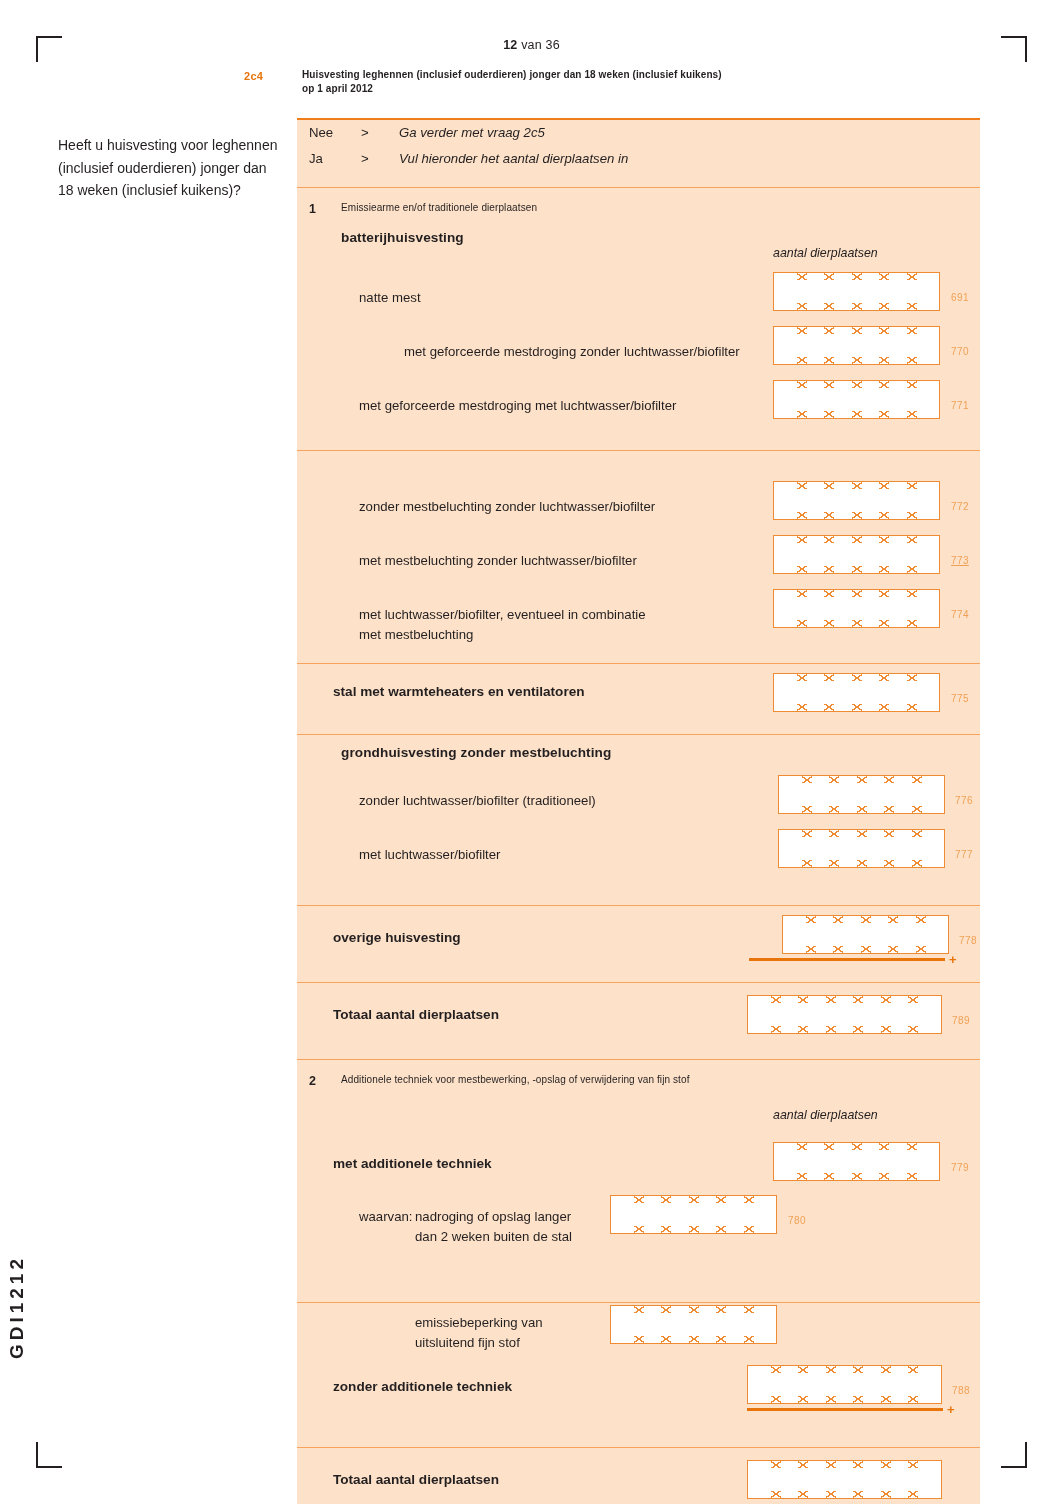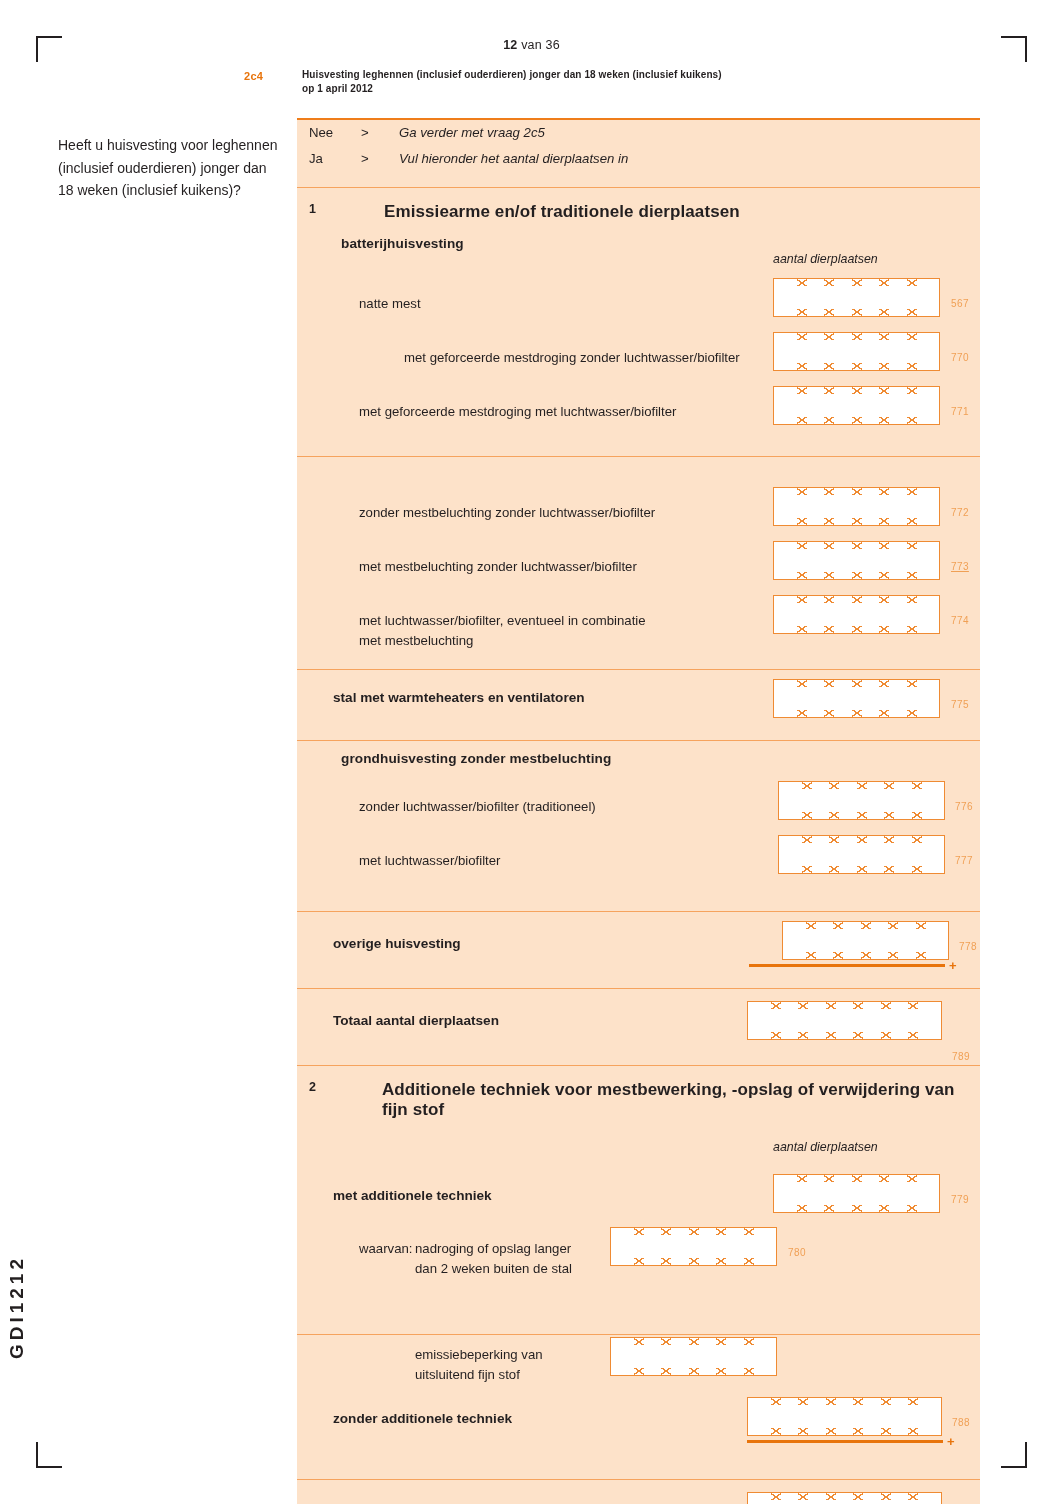--- a/index.html
+++ b/index.html
@@ -62,21 +62,21 @@
   
   .yn{padding:0 0 16px 12px;}
   .yn-row{display:flex;align-items:baseline;font-size:13.2px;line-height:1.95;}
   .yn-lbl{width:52px;}
   .yn-arrow{width:38px;color:#231f20;}
   .yn-note{font-style:italic;}
 
   
   .snum-row{display:flex;padding:14px 0 4px 12px;}
   .snum{width:32px;font-size:12.5px;font-weight:bold;}
-  .stitle{font-size:17px;font-weight:bold;letter-spacing:.1px;margin-left:43px;}
+  .stitle{font-size:10px;font-weight:normal;letter-spacing:.1px;}
 
   .colhdr{
     position:absolute;font-style:italic;font-size:12.4px;color:#231f20;
   }
 
   .group{position:relative;padding:0 0 14px 0;}
   .grp-title{
     font-size:13.6px;font-weight:bold;margin:10px 0 0 44px;letter-spacing:.1px;
   }
   .row-lbl{
@@ -172,21 +172,21 @@
 
       <div class="row-lbl ind" style="top:58px;">natte mest</div>
       <div class="boxes" style="left:476px;top:42px;">
         <div class="cell"></div>
           <div class="cell"></div>
           <div class="cell"></div>
           <div class="cell"></div>
           <div class="cell"></div>
           <div class="cell"></div>
       </div>
-      <div class="fnum" style="left:654px;top:62px;">567</div>
+      <div class="fnum" style="left:654px;top:62px;">691</div>
 
       <div class="row-lbl ind" style="top:112px;margin-left:45px;">met geforceerde mestdroging zonder luchtwasser/biofilter</div>
       <div class="boxes" style="left:476px;top:96px;">
         <div class="cell"></div>
           <div class="cell"></div>
           <div class="cell"></div>
           <div class="cell"></div>
           <div class="cell"></div>
           <div class="cell"></div>
       </div>
@@ -311,21 +311,21 @@
       <div class="row-lbl bold" style="top:22px;">Totaal aantal dierplaatsen</div>
       <div class="boxes" style="left:450px;top:12px;">
         <div class="cell"></div>
           <div class="cell"></div>
           <div class="cell"></div>
           <div class="cell"></div>
           <div class="cell"></div>
           <div class="cell"></div>
           <div class="cell"></div>
       </div>
-      <div class="fnum" style="left:655px;top:32px;margin-top:30px;">789</div>
+      <div class="fnum" style="left:655px;top:32px;">789</div>
     </div>
   </div>
 
   <div class="sect">
     <div class="snum-row">
       <div class="snum">2</div>
       <div class="stitle">Additionele techniek voor mestbewerking, -opslag of verwijdering van fijn stof</div>
     </div>
     <div class="group" style="height:196px;">
       <div class="colhdr" style="left:476px;top:16px;">aantal dierplaatsen</div>

